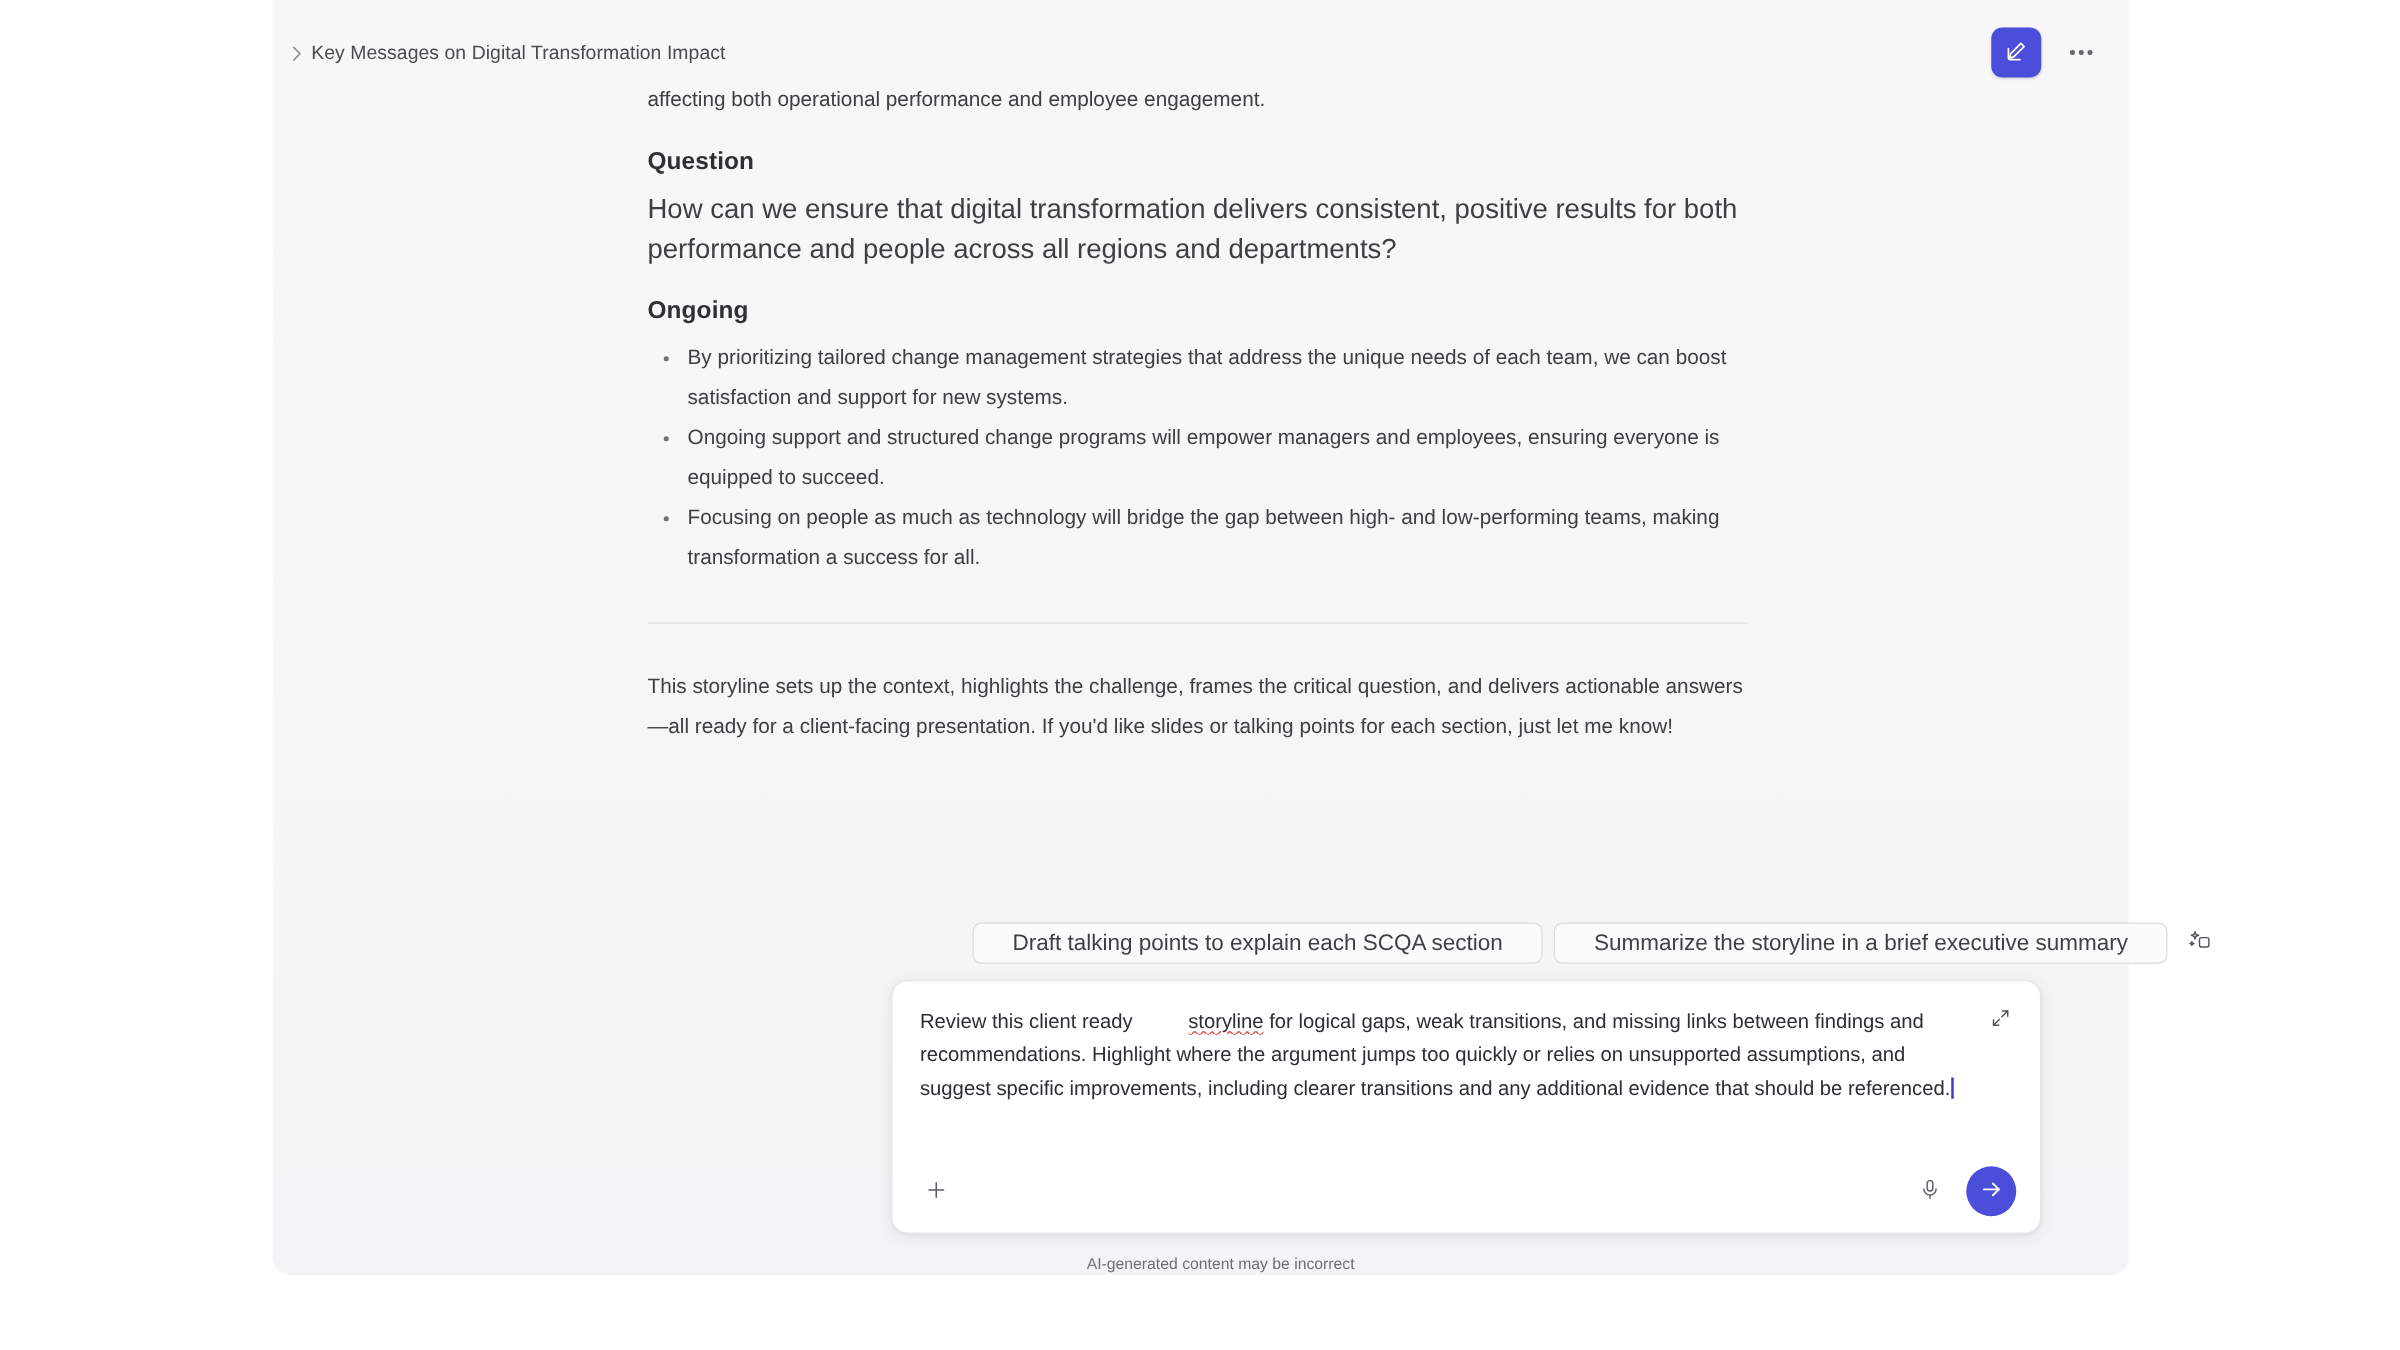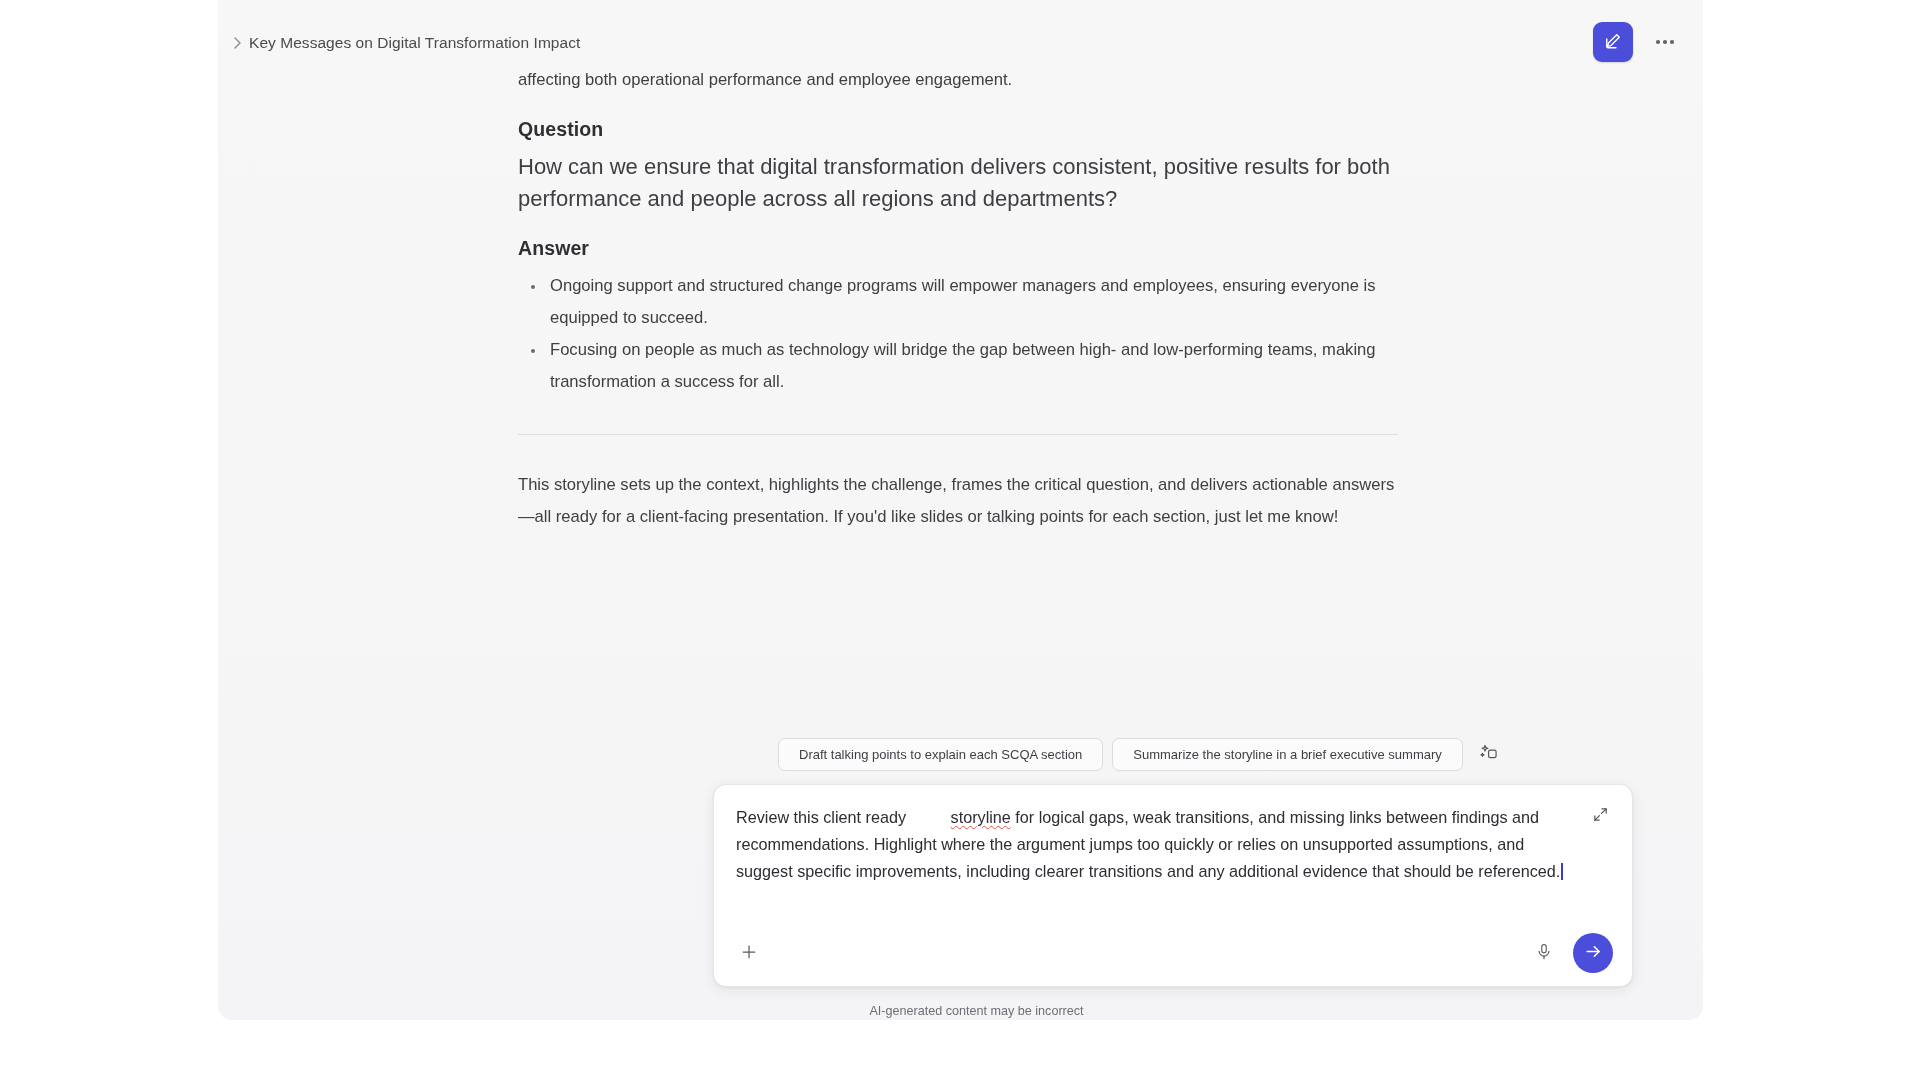--- a/index.html
+++ b/index.html
@@ -180,25 +180,25 @@
     position: absolute;
     left: 560px;
     top: 738px;
     display: flex;
     align-items: center;
     gap: 9px;
   }
 
   .chip {
     height: 33px;
-    padding: 0 20px;
+    padding: 0 31px;
     border-radius: 7px;
     border: 1px solid #dcdce0;
     background: #fbfbfc;
-    font-size: 13px;
+    font-size: 18px;
     color: #3f3f45;
     display: flex;
     align-items: center;
     cursor: pointer;
     white-space: nowrap;
     font-family: "Liberation Sans", sans-serif;
   }
 
   .sparkle-button {
     width: 30px;
@@ -364,22 +364,23 @@
       </button>
     </div>
   </div>
 
   <div class="message-body">
     <p class="body-para">affecting both operational performance and employee engagement.</p>
 
     <h3 class="section-heading">Question</h3>
     <p class="qa-para">How can we ensure that digital transformation delivers consistent, positive results for both performance and people across all regions and departments?</p>
 
-    <h3 class="section-heading">Answer</h3>
+    <h3 class="section-heading">Ongoing</h3>
     <ul class="bullet-list">
+      <li class="bullet-item">By prioritizing tailored change management strategies that address the unique needs of each team, we can boost satisfaction and support for new systems.</li>
       <li class="bullet-item">Ongoing support and structured change programs will empower managers and employees, ensuring everyone is equipped to succeed.</li>
       <li class="bullet-item">Focusing on people as much as technology will bridge the gap between high- and low-performing teams, making transformation a success for all.</li>
     </ul>
 
     <hr class="divider">
 
     <p class="closing-para">This storyline sets up the context, highlights the challenge, frames the critical question, and delivers actionable answers—all ready for a client-facing presentation. If you'd like slides or talking points for each section, just let me know!</p>
   </div>
 
   <div class="suggestions-row">

